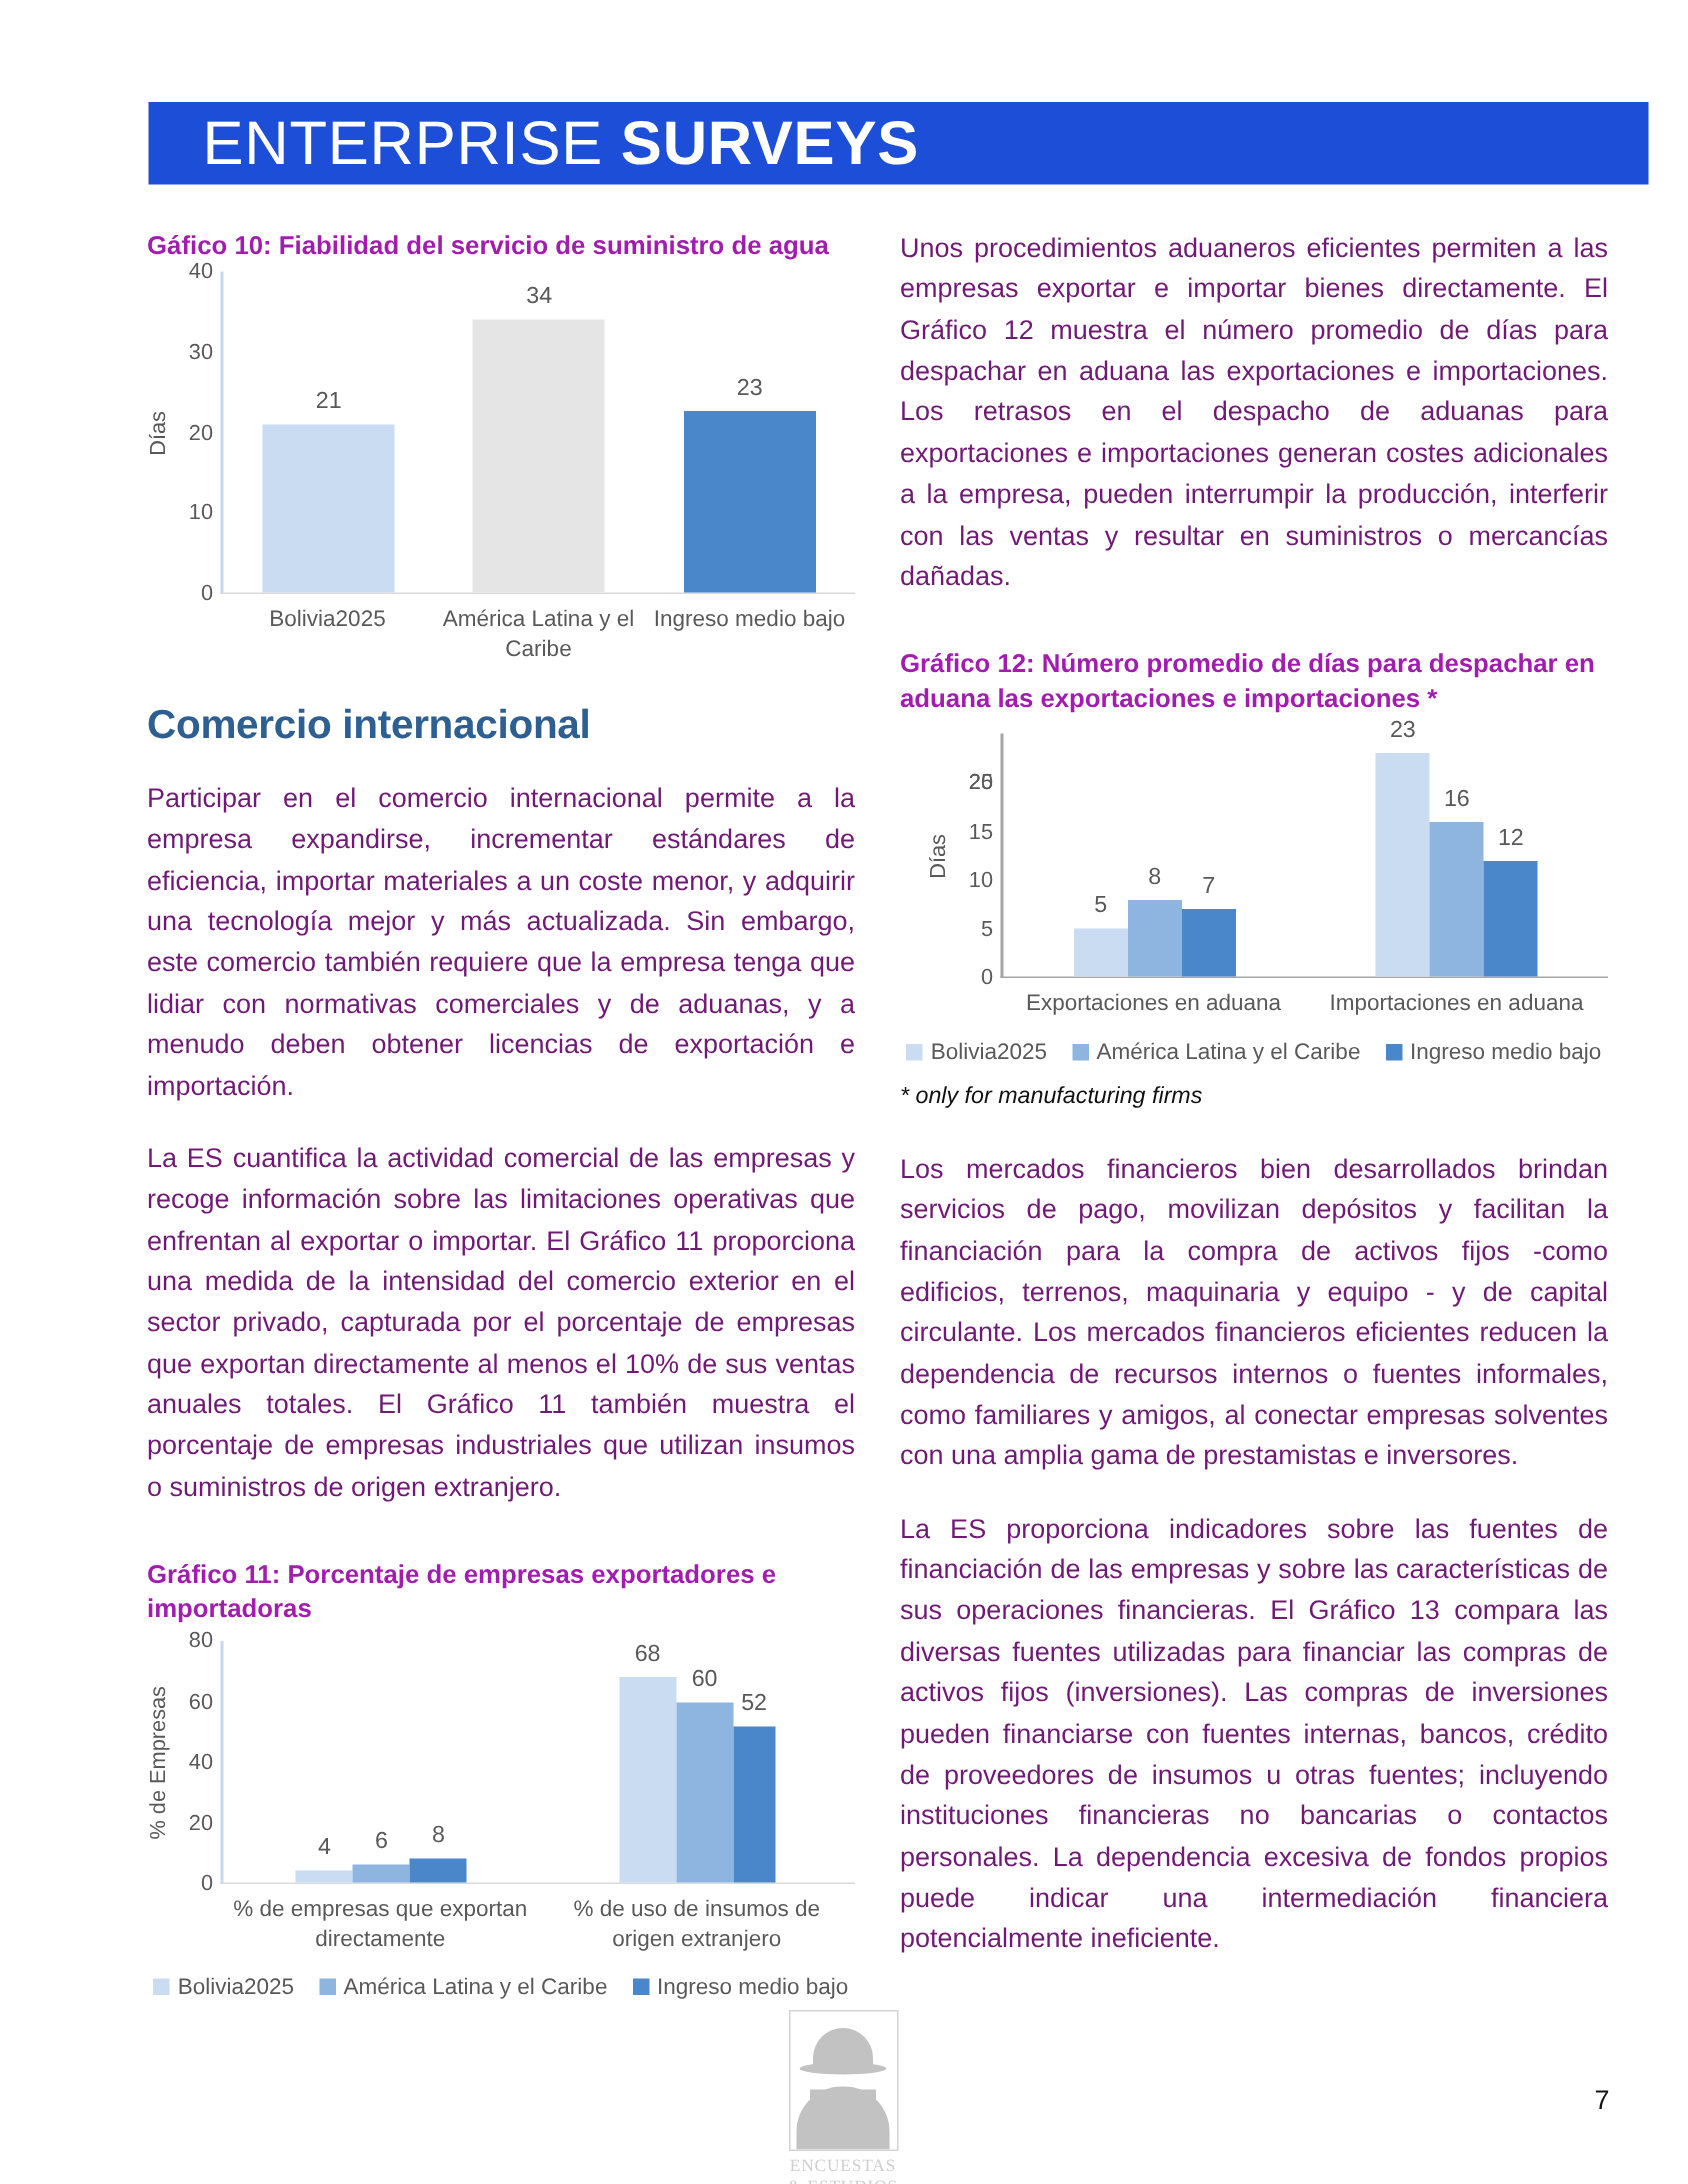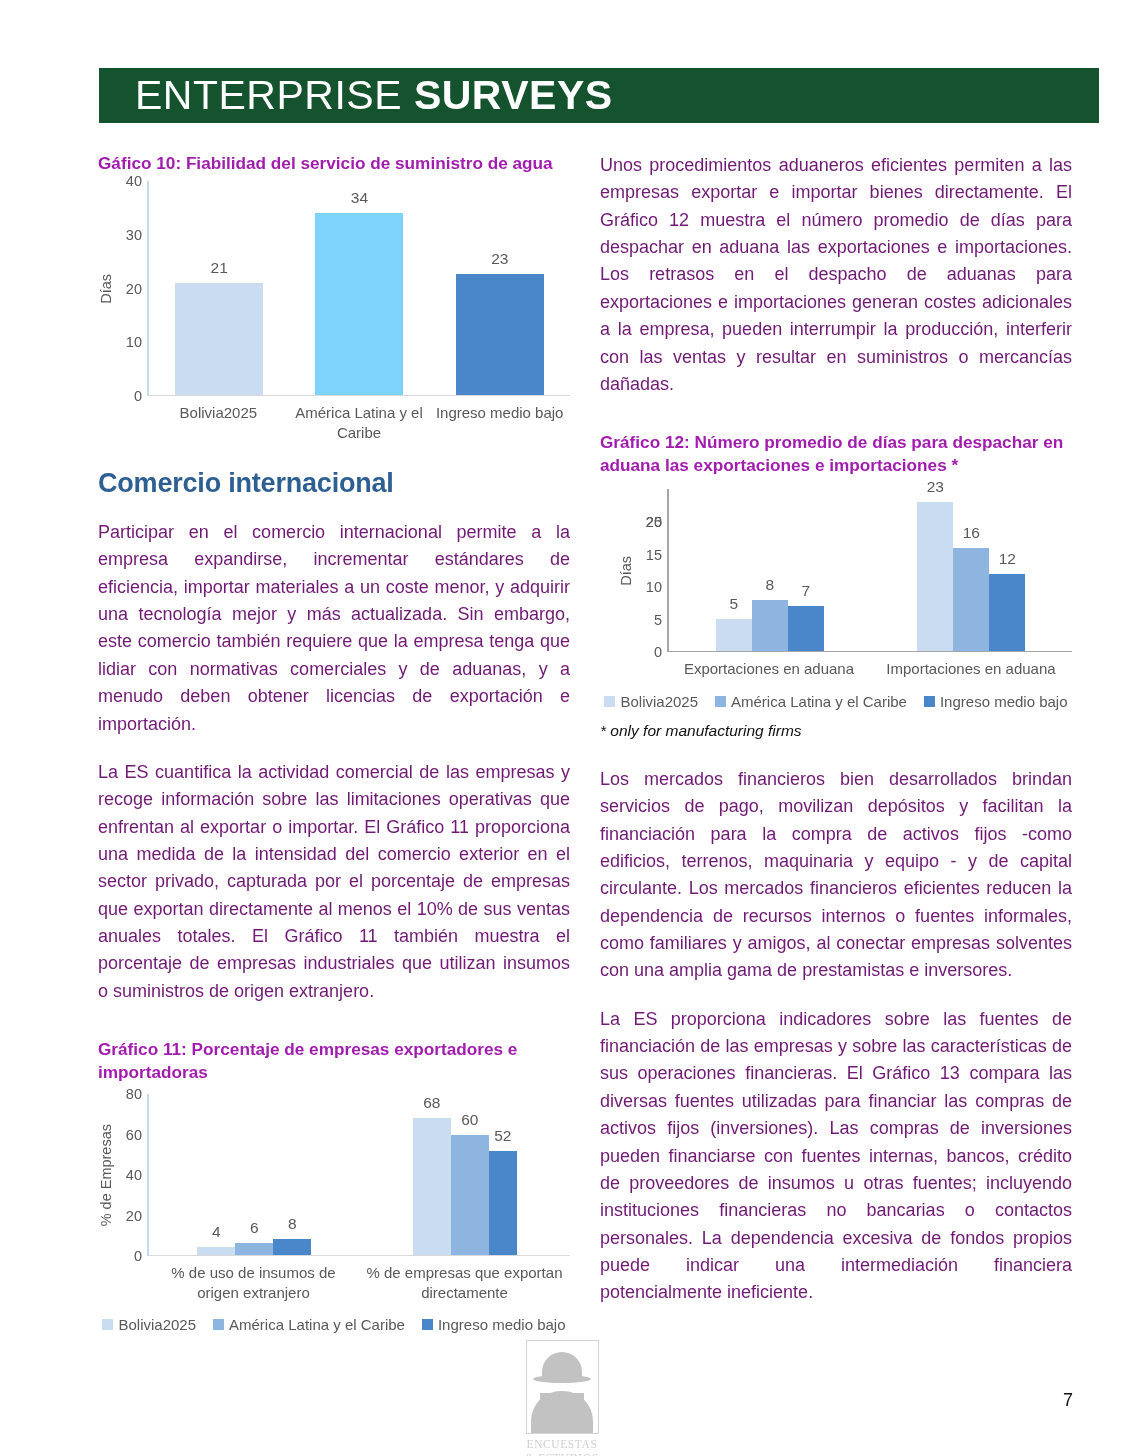--- a/index.html
+++ b/index.html
@@ -13,21 +13,21 @@
     font-family: "Liberation Sans", sans-serif;
     color: #1a1a1a;
     overflow: hidden;
   }
 
   
   .banner {
     position: absolute;
     left: 99px; top: 68px;
     width: 1000px; height: 55px;
-    background: #14532d;
+    background: #1d4ed8;
     display: flex; align-items: center;
   }
   .banner-text {
     font-size: 41px;
     letter-spacing: 0.5px;
     color: #ffffff;
     padding-left: 36px;
     white-space: nowrap;
     font-family: "Liberation Sans", sans-serif;
   }
@@ -260,21 +260,21 @@
         <span style="top:100%;">0</span>
       </div>
       <div class="plot">
         <div class="groups">
           <div class="group">
             <div class="bar" style="width:88px;height:52.5%;background:#C9DCF2;">
               <span class="val">21</span>
             </div>
           </div>
           <div class="group">
-            <div class="bar" style="width:88px;height:85%;background:#7dd3fc;">
+            <div class="bar" style="width:88px;height:85%;background:#e5e5e5;">
               <span class="val">34</span>
             </div>
           </div>
           <div class="group">
             <div class="bar" style="width:88px;height:56.5%;background:#4A87CA;">
               <span class="val">23</span>
             </div>
           </div>
         </div>
       </div>
@@ -328,22 +328,22 @@
               <span class="val">60</span>
             </div>
             <div class="bar" style="width:28px;height:65%;background:#4A87CA;">
               <span class="val">52</span>
             </div>
           </div>
         </div>
       </div>
     </div>
     <div class="xlabels" style="padding-left:50px;">
+      <div class="xl">% de empresas que exportan directamente</div>
       <div class="xl">% de uso de insumos de origen extranjero</div>
-      <div class="xl">% de empresas que exportan directamente</div>
     </div>
     <div class="legend">
       <div class="legend-item">
         <span class="swatch" style="background:#C9DCF2;"></span>
         <span>Bolivia2025</span>
       </div>
       <div class="legend-item">
         <span class="swatch" style="background:#8EB4E0;"></span>
         <span>América Latina y el Caribe</span>
       </div>

